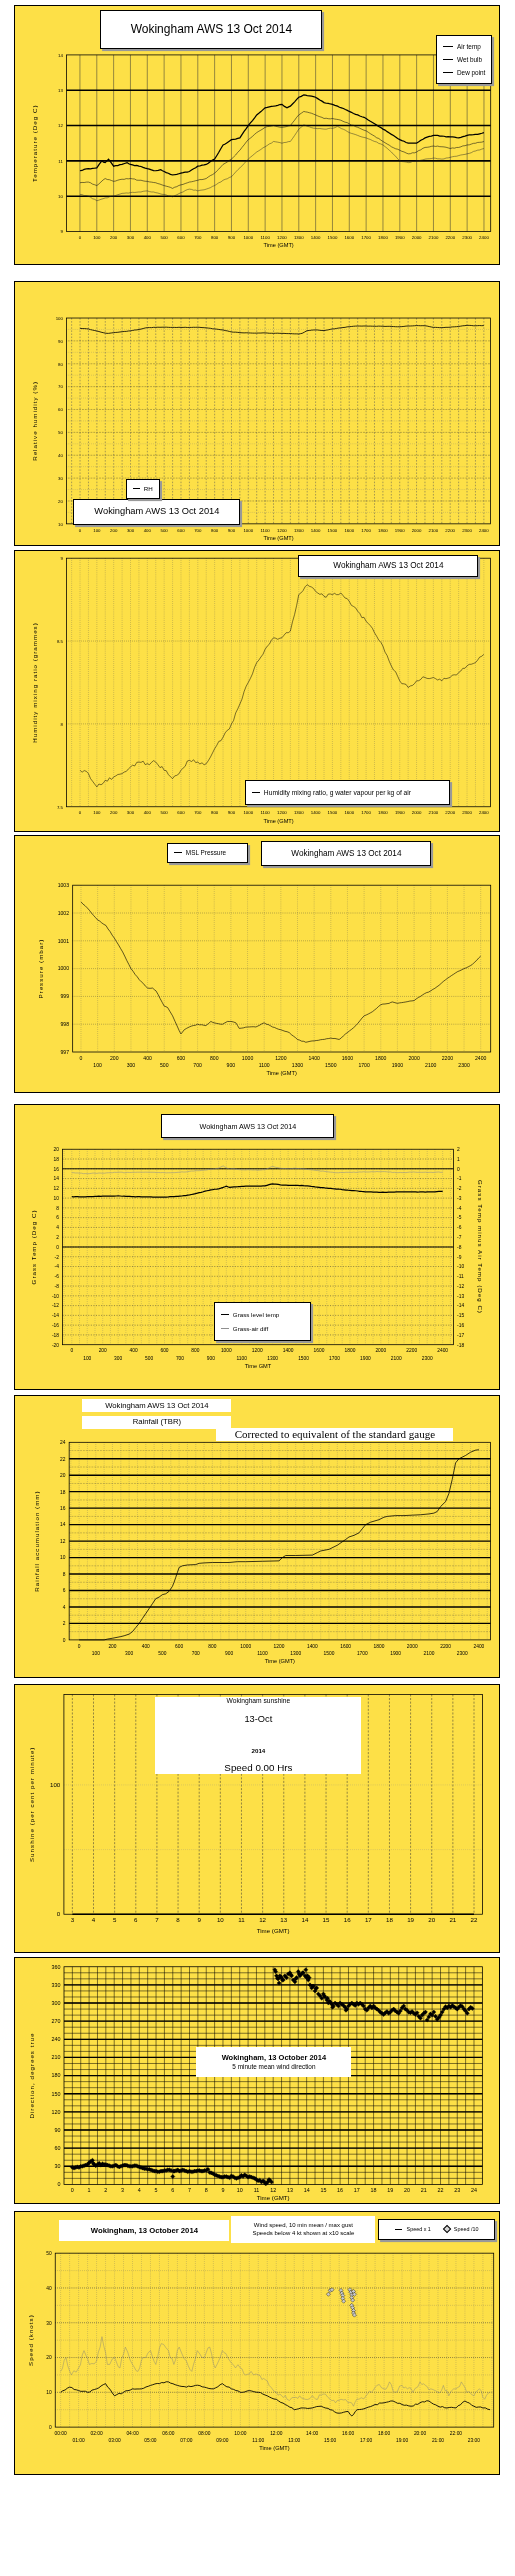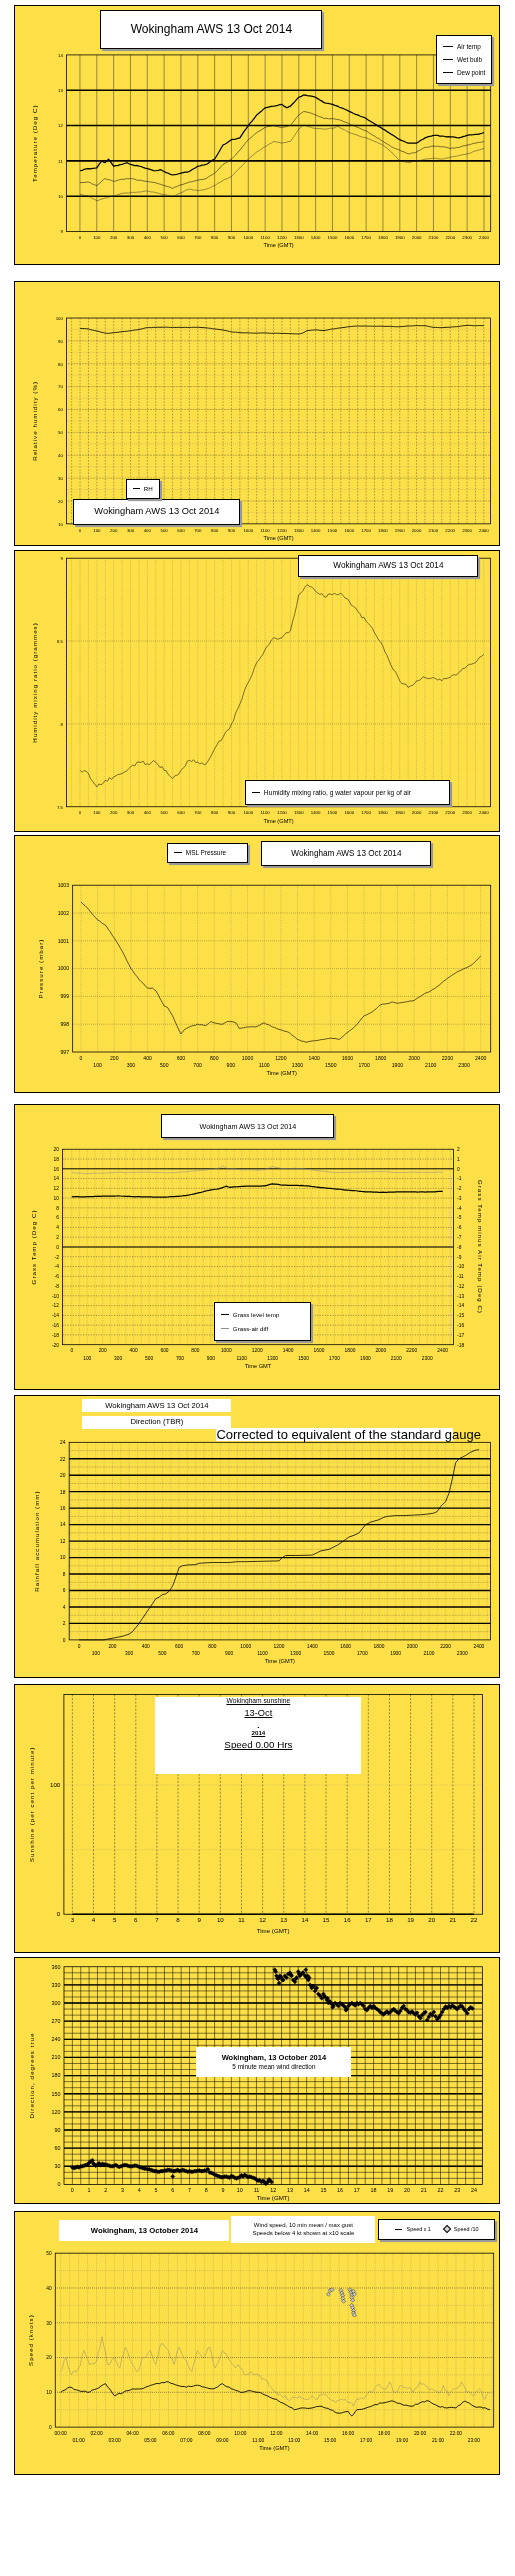--- a/index.html
+++ b/index.html
@@ -677,24 +677,24 @@
       <text x="98" y="189.5" font-size="9.5" text-anchor="end">18</text>
       <text x="98" y="157.5" font-size="9.5" text-anchor="end">20</text>
       <text x="98" y="125.5" font-size="9.5" text-anchor="end">22</text>
       <text x="98" y="93.5" font-size="9.5" text-anchor="end">24</text>
       <text x="47" y="282" font-size="12" text-anchor="middle" transform="rotate(-90 47 282)" letter-spacing="2">Rainfall accumulation (mm)</text>
     </svg>
     <div class="cbox" style="left: 67px; top: 3.1px; width: 149px; height: 13.4px; text-align: center; justify-content: center; gap: 0px;">
       <div class="cline" style="font-size: 7.7px; font-weight: normal;">Wokingham AWS 13 Oct 2014</div>
     </div>
     <div class="cbox" style="left: 67px; top: 19.6px; width: 149px; height: 13.4px; text-align: center; justify-content: center; gap: 0px;">
-      <div class="cline" style="font-size: 7.7px; font-weight: normal;">Direction (TBR)</div>
+      <div class="cline" style="font-size: 7.7px; font-weight: normal;">Rainfall (TBR)</div>
     </div>
     <div class="cbox" style="left: 201px; top: 32px; width: 237px; height: 13.4px; text-align: center; justify-content: center; gap: 0px;">
-      <div class="cline" style="font-size: 13px; font-weight: normal;">Corrected to equivalent of the standard gauge</div>
+      <div class="cline" style="font-size: 11px; font-weight: normal; font-family: Liberation Serif, serif;">Corrected to equivalent of the standard gauge</div>
     </div>
   </div>
 <div class="panel" style="top: 1684px; left: 14.4px; width: 486px; height: 269px;">
     <svg width="486" height="269" viewBox="0 0 944 522">
       <line x1="111.42424242424242" y1="18" x2="111.42424242424242" y2="445" stroke="#333333" stroke-width="1" stroke-dasharray="4,3"></line>
       <line x1="152.4848484848485" y1="18" x2="152.4848484848485" y2="445" stroke="#333333" stroke-width="1" stroke-dasharray="4,3"></line>
       <line x1="193.54545454545456" y1="18" x2="193.54545454545456" y2="445" stroke="#333333" stroke-width="1" stroke-dasharray="4,3"></line>
       <line x1="234.60606060606062" y1="18" x2="234.60606060606062" y2="445" stroke="#333333" stroke-width="1" stroke-dasharray="4,3"></line>
       <line x1="275.66666666666674" y1="18" x2="275.66666666666674" y2="445" stroke="#333333" stroke-width="1" stroke-dasharray="4,3"></line>
       <line x1="316.72727272727275" y1="18" x2="316.72727272727275" y2="445" stroke="#333333" stroke-width="1" stroke-dasharray="4,3"></line>
@@ -734,21 +734,21 @@
       <text x="727.3333333333335" y="460" font-size="12" text-anchor="middle">18</text>
       <text x="768.3939393939394" y="460" font-size="12" text-anchor="middle">19</text>
       <text x="809.4545454545455" y="460" font-size="12" text-anchor="middle">20</text>
       <text x="850.5151515151516" y="460" font-size="12" text-anchor="middle">21</text>
       <text x="891.5757575757576" y="460" font-size="12" text-anchor="middle">22</text>
       <text x="501.5" y="482" font-size="12" text-anchor="middle">Time (GMT)</text>
       <text x="88" y="448.5" font-size="12" text-anchor="end">0</text>
       <text x="88" y="197.3235294117647" font-size="12" text-anchor="end">100</text>
       <text x="37" y="231.5" font-size="12" text-anchor="middle" transform="rotate(-90 37 231.5)" letter-spacing="2">Sunshine (per cent per minute)</text>
     </svg>
-    <div class="cbox" style="left: 140px; top: 12.4px; width: 206px; height: 77px; text-align: center; justify-content: flex-start; gap: 2.1px; text-decoration: underline;">
+    <div class="cbox" style="left: 140px; top: 12.4px; width: 206px; height: 77px; text-align: center; justify-content: space-between; gap: 2.1px;">
       <div class="cline" style="font-size: 6.7px; font-weight: normal;">Wokingham sunshine</div>
       <div class="cline" style="font-size: 9.3px; font-weight: normal;">13-Oct</div>
       <div class="cline" style="font-size: 4.6px; font-weight: normal;">&nbsp;</div>
       <div class="cline" style="font-size: 6.2px; font-weight: bold;">2014</div>
       <div class="cline" style="font-size: 9.8px; font-weight: normal;">Speed 0.00 Hrs</div>
     </div>
   </div>
 <div class="panel" style="top: 1957px; left: 14.4px; width: 486px; height: 247px;">
     <svg width="486" height="247" viewBox="0 0 944 480">
       <line x1="111.26" y1="17" x2="111.26" y2="440" stroke="#000000" stroke-width="1"></line>

